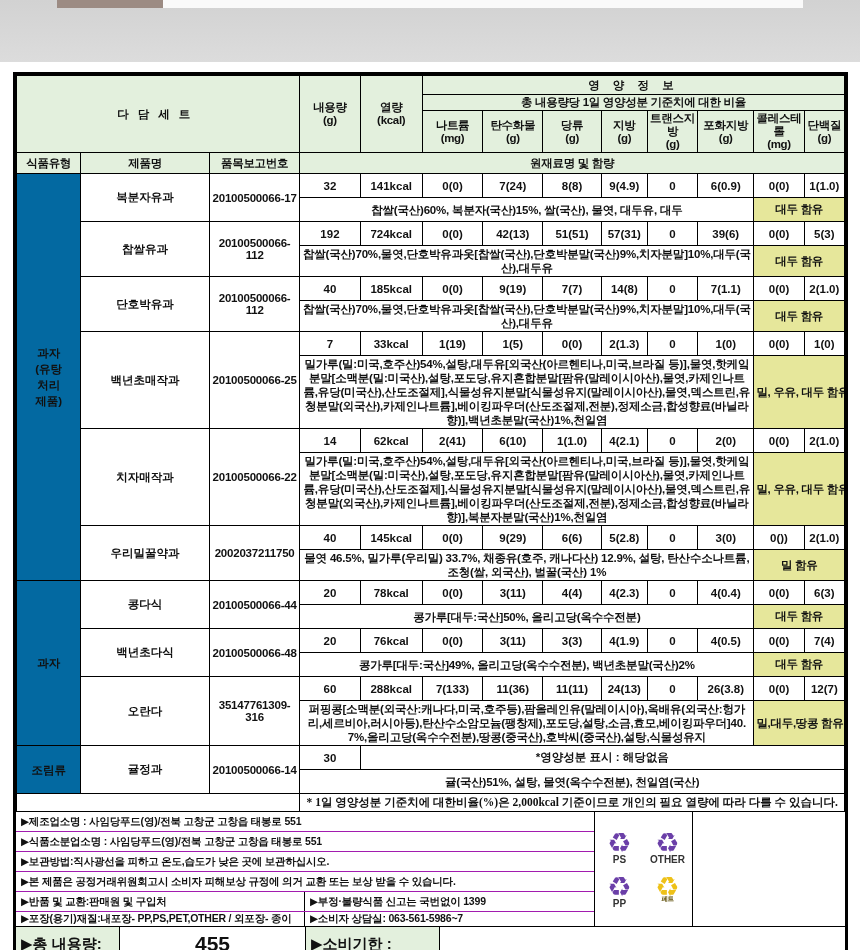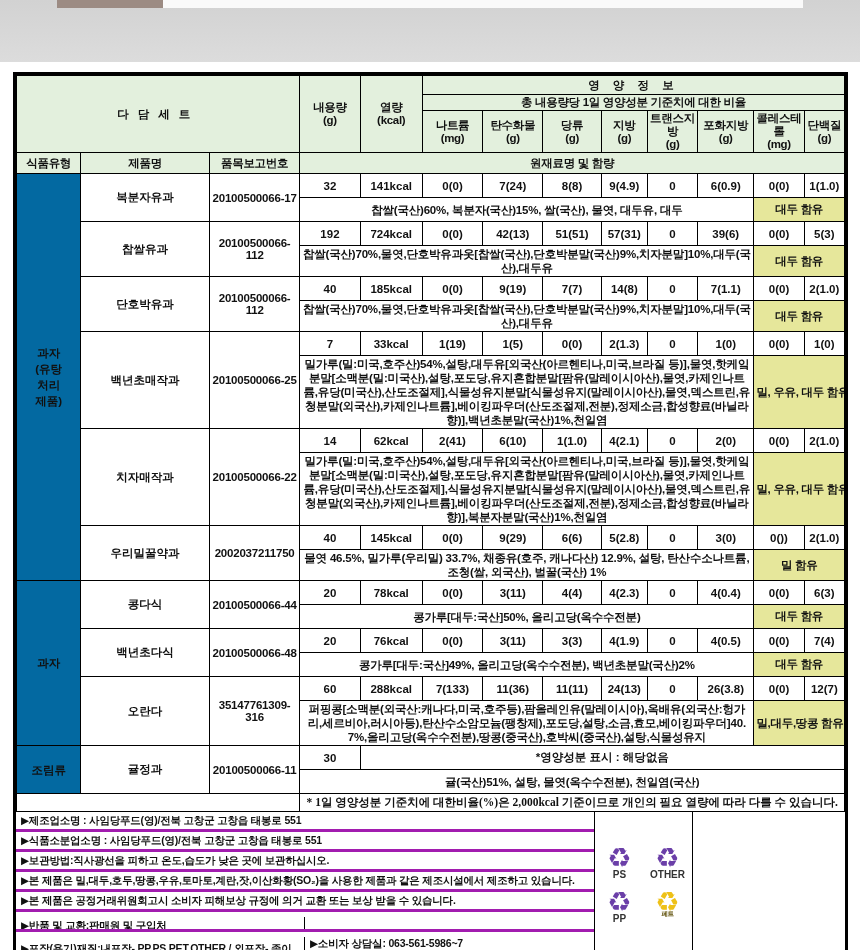--- a/index.html
+++ b/index.html
@@ -41,27 +41,27 @@
   tr.r-ing1{height:24px;}
   .c-alg{background:var(--yellow);text-align:left;padding-left:5px;font-size:10px;
          white-space:nowrap;letter-spacing:-0.3px;}
   .c-note{text-align:left;padding-left:5px;}
   .c-footnote{text-align:left;font-size:10.5px;font-weight:normal;height:16px;padding-left:4px;
               white-space:nowrap;font-family:Liberation Serif, serif;}
   .fb{font-weight:bold;}
 
   .bottom-main{display:flex;align-items:stretch;border-bottom:1px solid #000;}
   .info-col{flex:0 0 578px;width:578px;display:flex;flex-direction:column;}
-  .info-row{border-bottom:3px solid #a21caf;padding:0 5px;font-size:10.5px;font-weight:bold;
+  .info-row{border-bottom:1px solid #a21caf;padding:0 5px;font-size:10.5px;font-weight:bold;
             white-space:nowrap;overflow:hidden;height:20px;display:flex;align-items:center;
             letter-spacing:-0.2px;}
   .info-row:last-child{border-bottom:none;flex:1;}
   .info-split{padding:0;}
   .info-split .half{width:50%;height:100%;display:flex;align-items:center;padding:0 5px;}
-  .info-split .half:first-child{border-right:1px solid #000;margin-top:10px;}
+  .info-split .half:first-child{border-right:1px solid #000;}
 
   .recycle-box{flex:0 0 98px;border-left:1px solid #000;display:flex;flex-wrap:wrap;
                align-content:center;justify-content:center;gap:8px 10px;padding:4px 2px;}
   .empty-box{flex:1;border-left:1px solid #000;}
   .recycle-item{width:38px;text-align:center;}
   .recycle-glyph{font-size:27px;line-height:28px;position:relative;font-weight:normal;}
   .recycle-glyph.purple{color:var(--purple);}
   .recycle-glyph.gold{color:var(--gold);}
   .recycle-inner{position:absolute;top:12px;left:0;width:100%;font-size:6.5px;color:#5a4a00;
                  font-weight:bold;letter-spacing:-0.5px;}
@@ -312,44 +312,44 @@
           <td>12(7)</td>
         </tr>
         <tr>
           <td colspan="8" class="c-ing">퍼핑콩[소맥분(외국산:캐나다,미국,호주등),팜올레인유(말레이시아),옥배유(외국산:헝가리,세르비아,러시아등),탄산수소암모늄(팽창제),포도당,설탕,소금,효모,베이킹파우더]40.7%,올리고당(옥수수전분),땅콩(중국산),호박씨(중국산),설탕,식물성유지</td>
           <td colspan="2" class="c-alg">밀,대두,땅콩 함유</td>
         </tr>
 
         <tr class="r-num">
           <td rowspan="2" class="c-group">조림류</td>
           <td rowspan="2" class="c-pname">귤정과</td>
-          <td rowspan="2" class="c-rno">20100500066-11</td>
+          <td rowspan="2" class="c-rno">20100500066-14</td>
           <td>30</td>
           <td colspan="9" class="c-note">*영양성분 표시 : 해당없음</td>
         </tr>
         <tr class="r-ing1">
           <td colspan="10" class="c-ing">귤(국산)51%, 설탕, 물엿(옥수수전분), 천일염(국산)</td>
         </tr>
 
         <tr>
           <td colspan="3"></td>
           <td colspan="10" class="c-footnote"><span class="fb">* 1일 영양성분 기준치에 대한비율(%)은</span><span> 2,000kcal 기준이므로 개인의 필요 열량에 따라 다를 수 있습니다.</span></td>
         </tr>
       </tbody>
     </table>
 
     <div class="bottom-main">
       <div class="info-col">
         <div class="info-row">▶제조업소명 : 사임당푸드(영)/전북 고창군 고창읍 태봉로 551</div>
         <div class="info-row">▶식품소분업소명 : 사임당푸드(영)/전북 고창군 고창읍 태봉로 551</div>
         <div class="info-row">▶보관방법:직사광선을 피하고 온도,습도가 낮은 곳에 보관하십시오.</div>
-        <div class="info-row">▶본 제품은 밀,대두,호두,땅콩,우유,토마토,계란,잣,이산화황(SO₂)을 사용한 제품과 같은 제조시설에서 제조하고 있습니다.</div>
         <div class="info-row">▶본 제품은 공정거래위원회고시 소비자 피해보상 규정에 의거 교환 또는 보상 받을 수 있습니다.</div>
         <div class="info-row info-split">
           <div class="half">▶반품 및 교환:판매원 및 구입처</div>
+          <div class="half">▶부정·불량식품 신고는 국번없이 1399</div>
         </div>
         <div class="info-row info-split">
           <div class="half">▶포장(용기)재질:내포장- PP,PS,PET,OTHER / 외포장- 종이</div>
           <div class="half">▶소비자 상담실: 063-561-5986~7</div>
         </div>
       </div>
       <div class="recycle-box">
         <div class="recycle-item">
           <div class="recycle-glyph purple">♻</div>
           <div class="recycle-label">PS</div>

